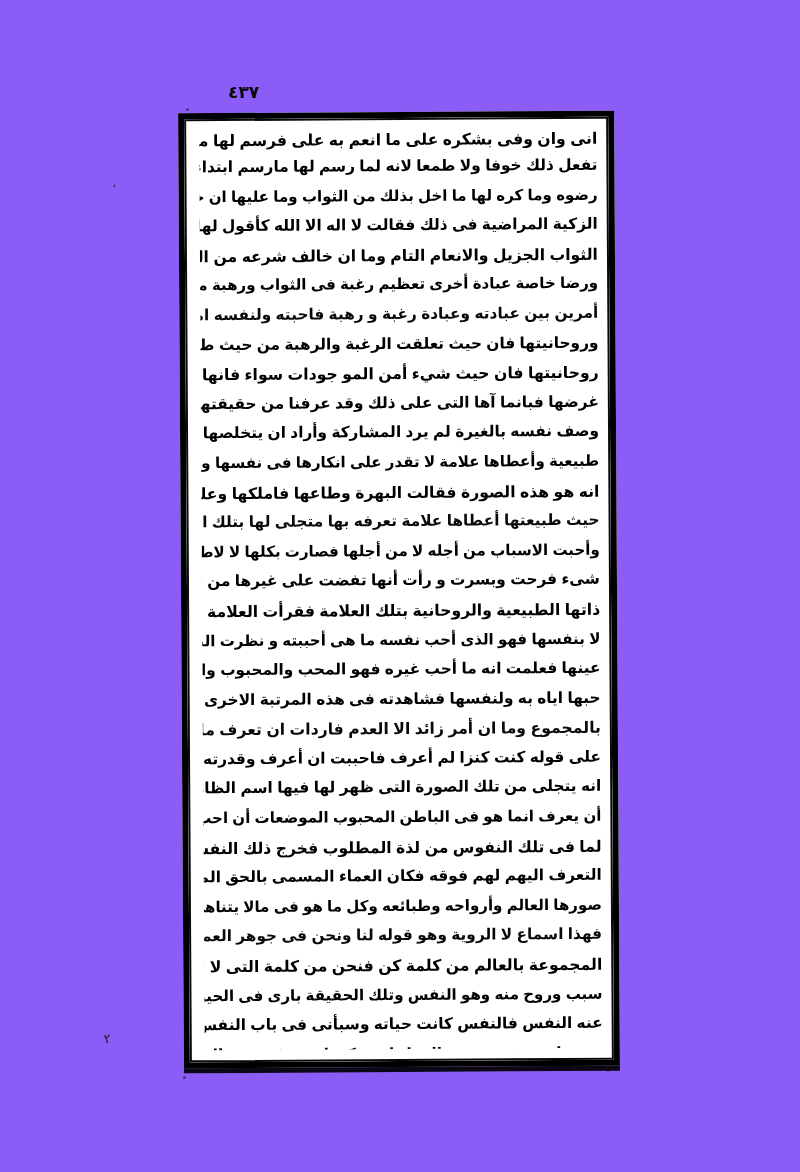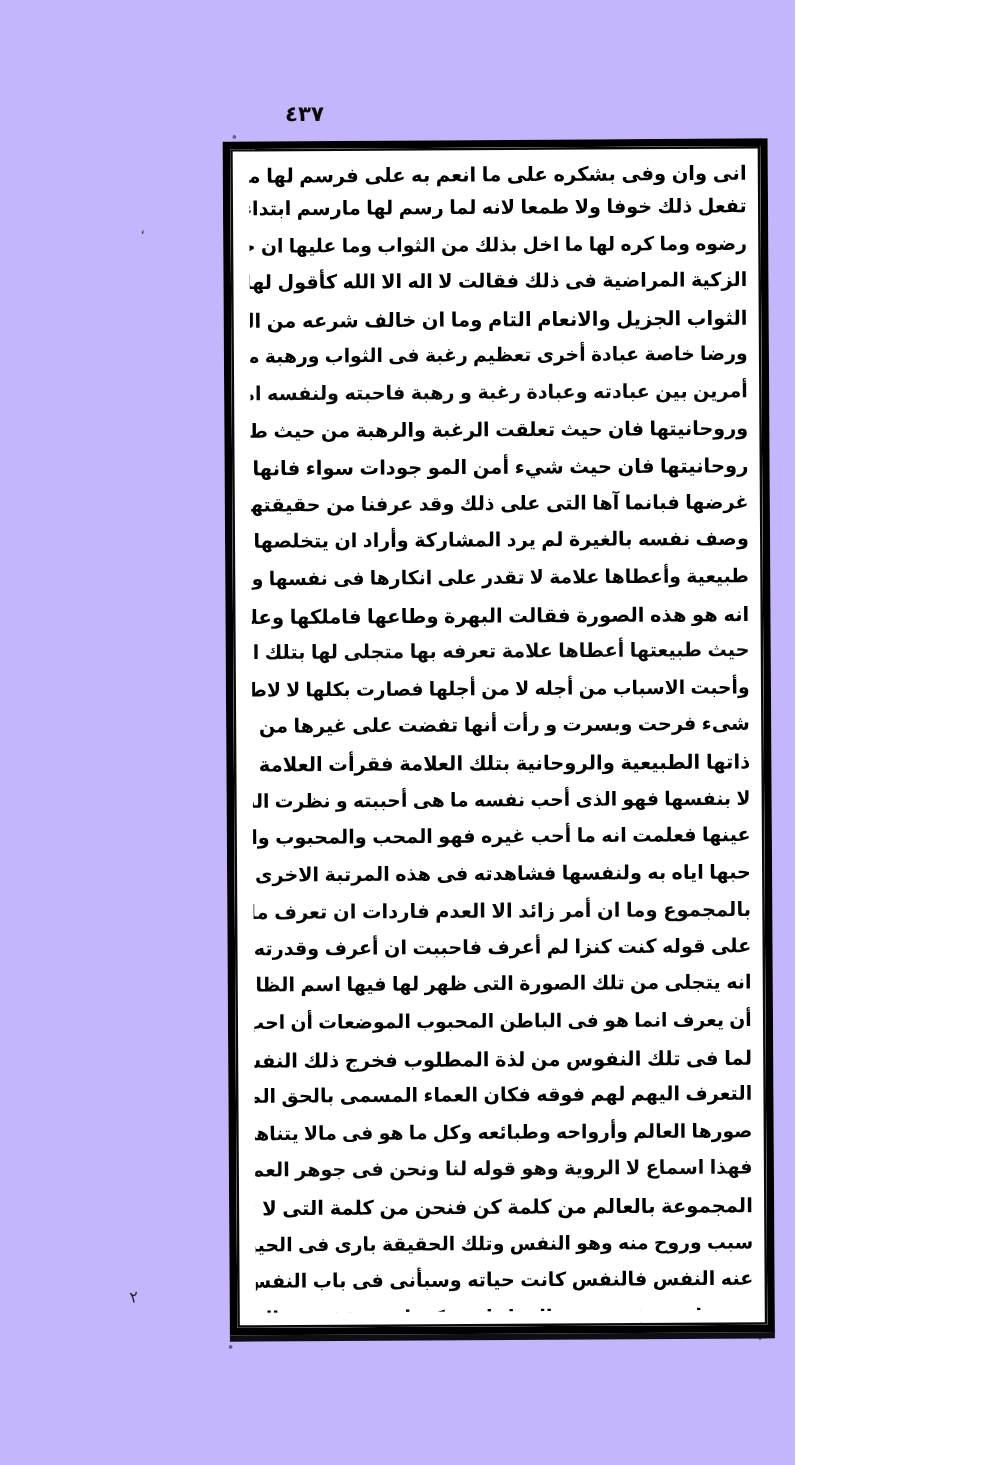--- a/index.html
+++ b/index.html
@@ -6,23 +6,23 @@
   html, body {
     margin: 0;
     padding: 0;
     background: #ffffff;
   }
   body {
     font-family: "DejaVu Sans", sans-serif;
   }
   .page {
     position: relative;
-    width: 636px;
+    width: 800px;
     height: 1172px;
-    background: #c4b5fd;
+    background: #8b5cf6;
     overflow: hidden;
   }
 
   
   .folio-number {
     position: absolute;
     left: 228px;
     top: 82px;
     font-family: "DejaVu Sans", sans-serif;
     font-size: 17px;

